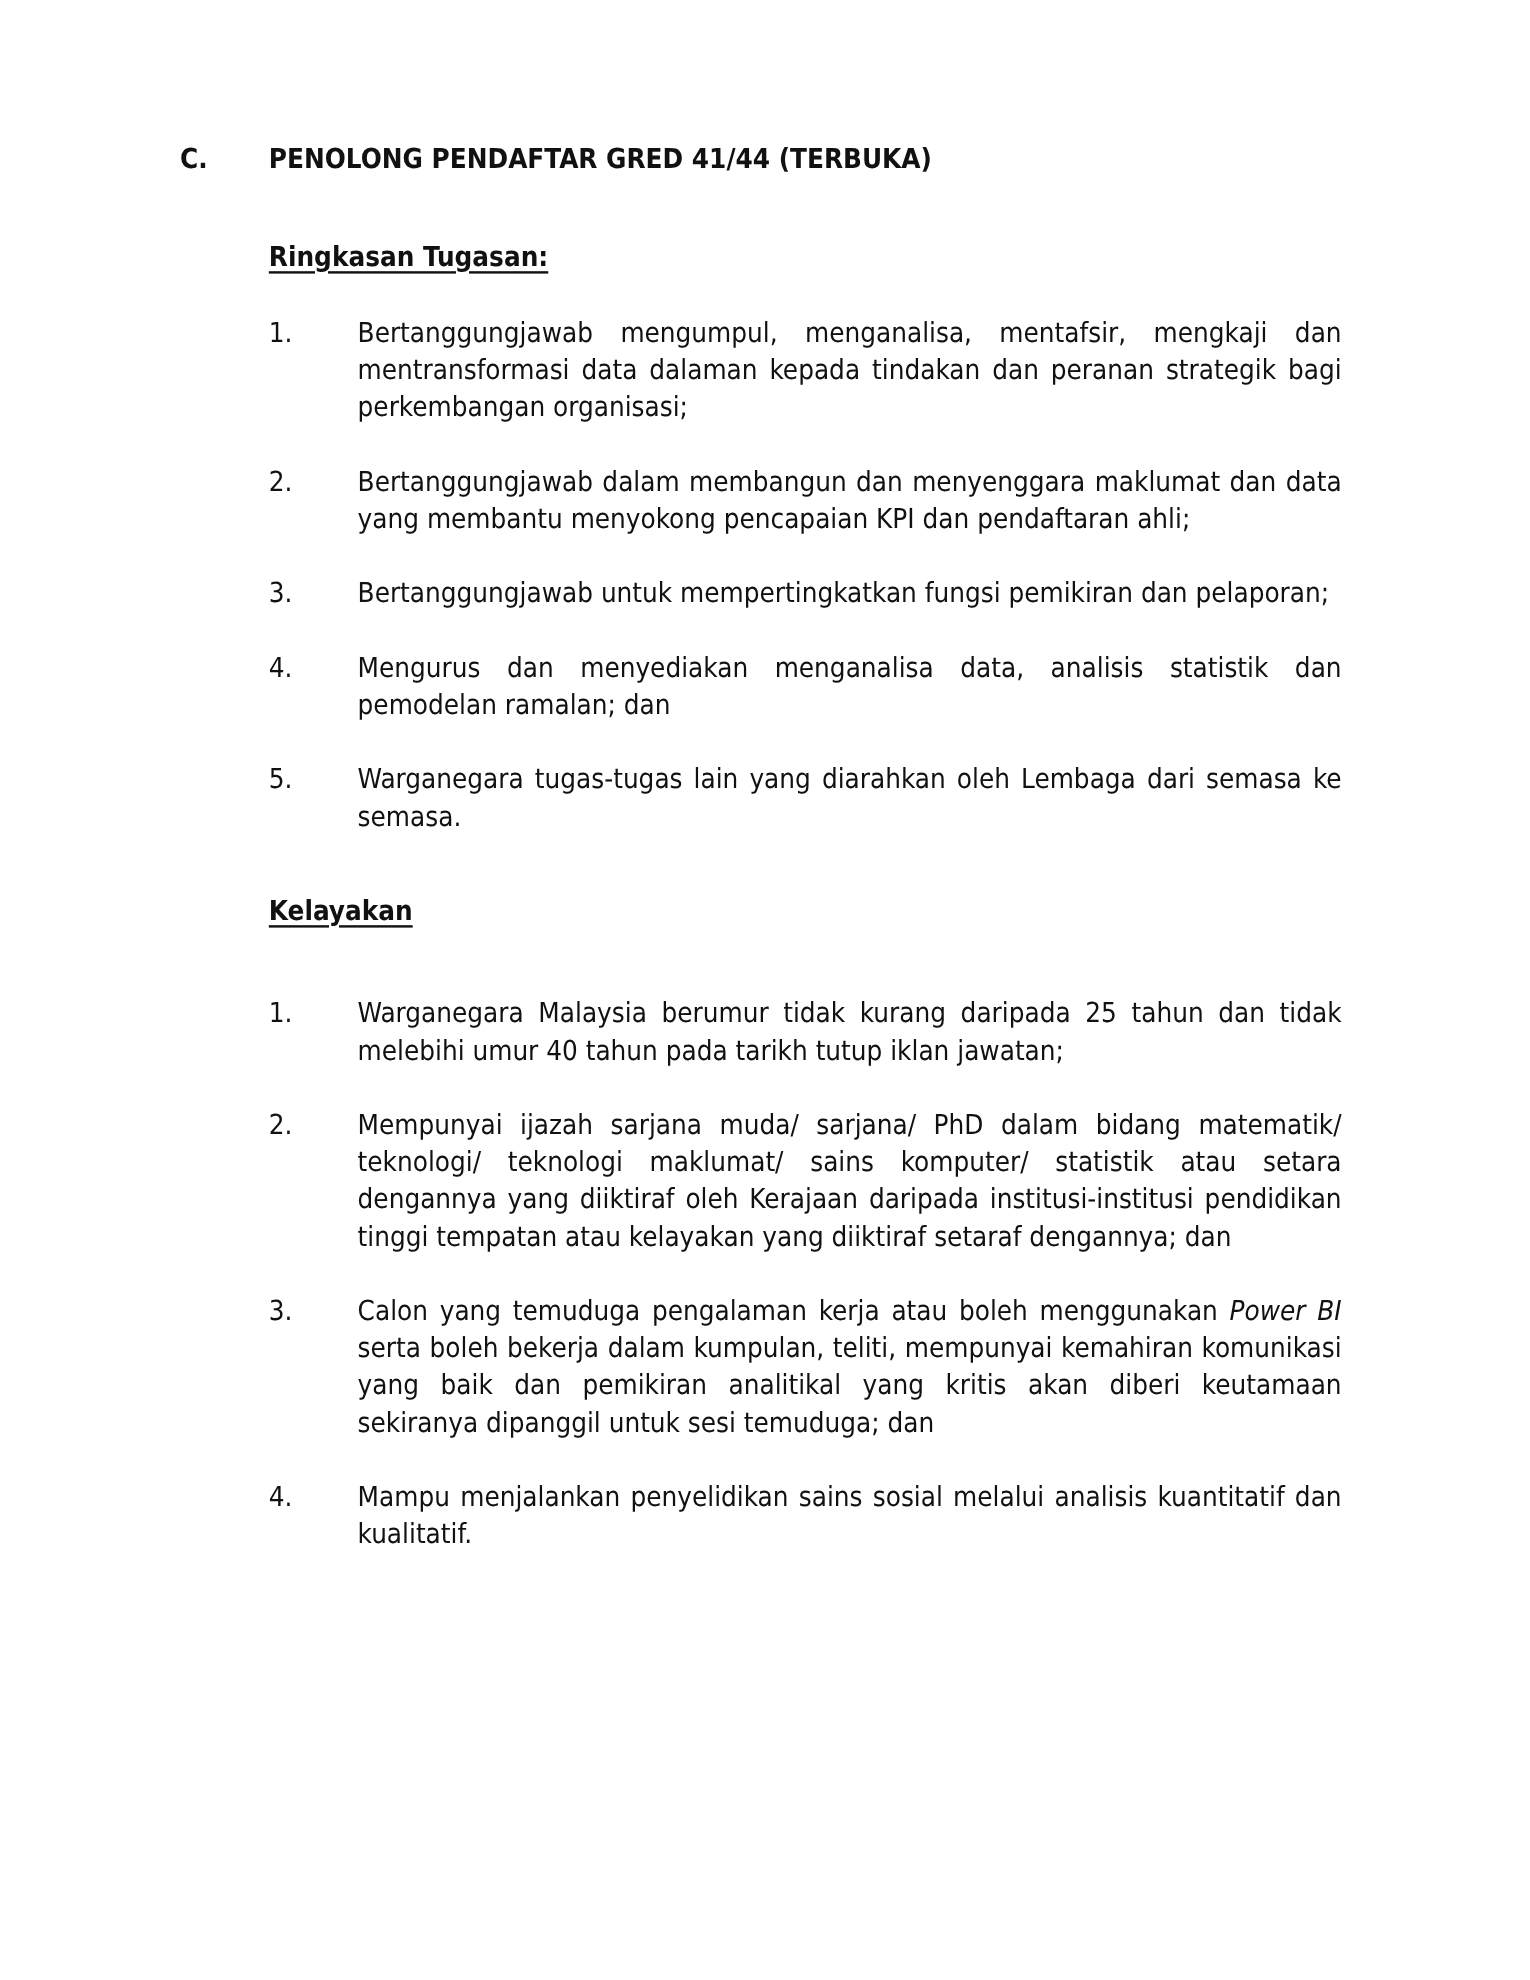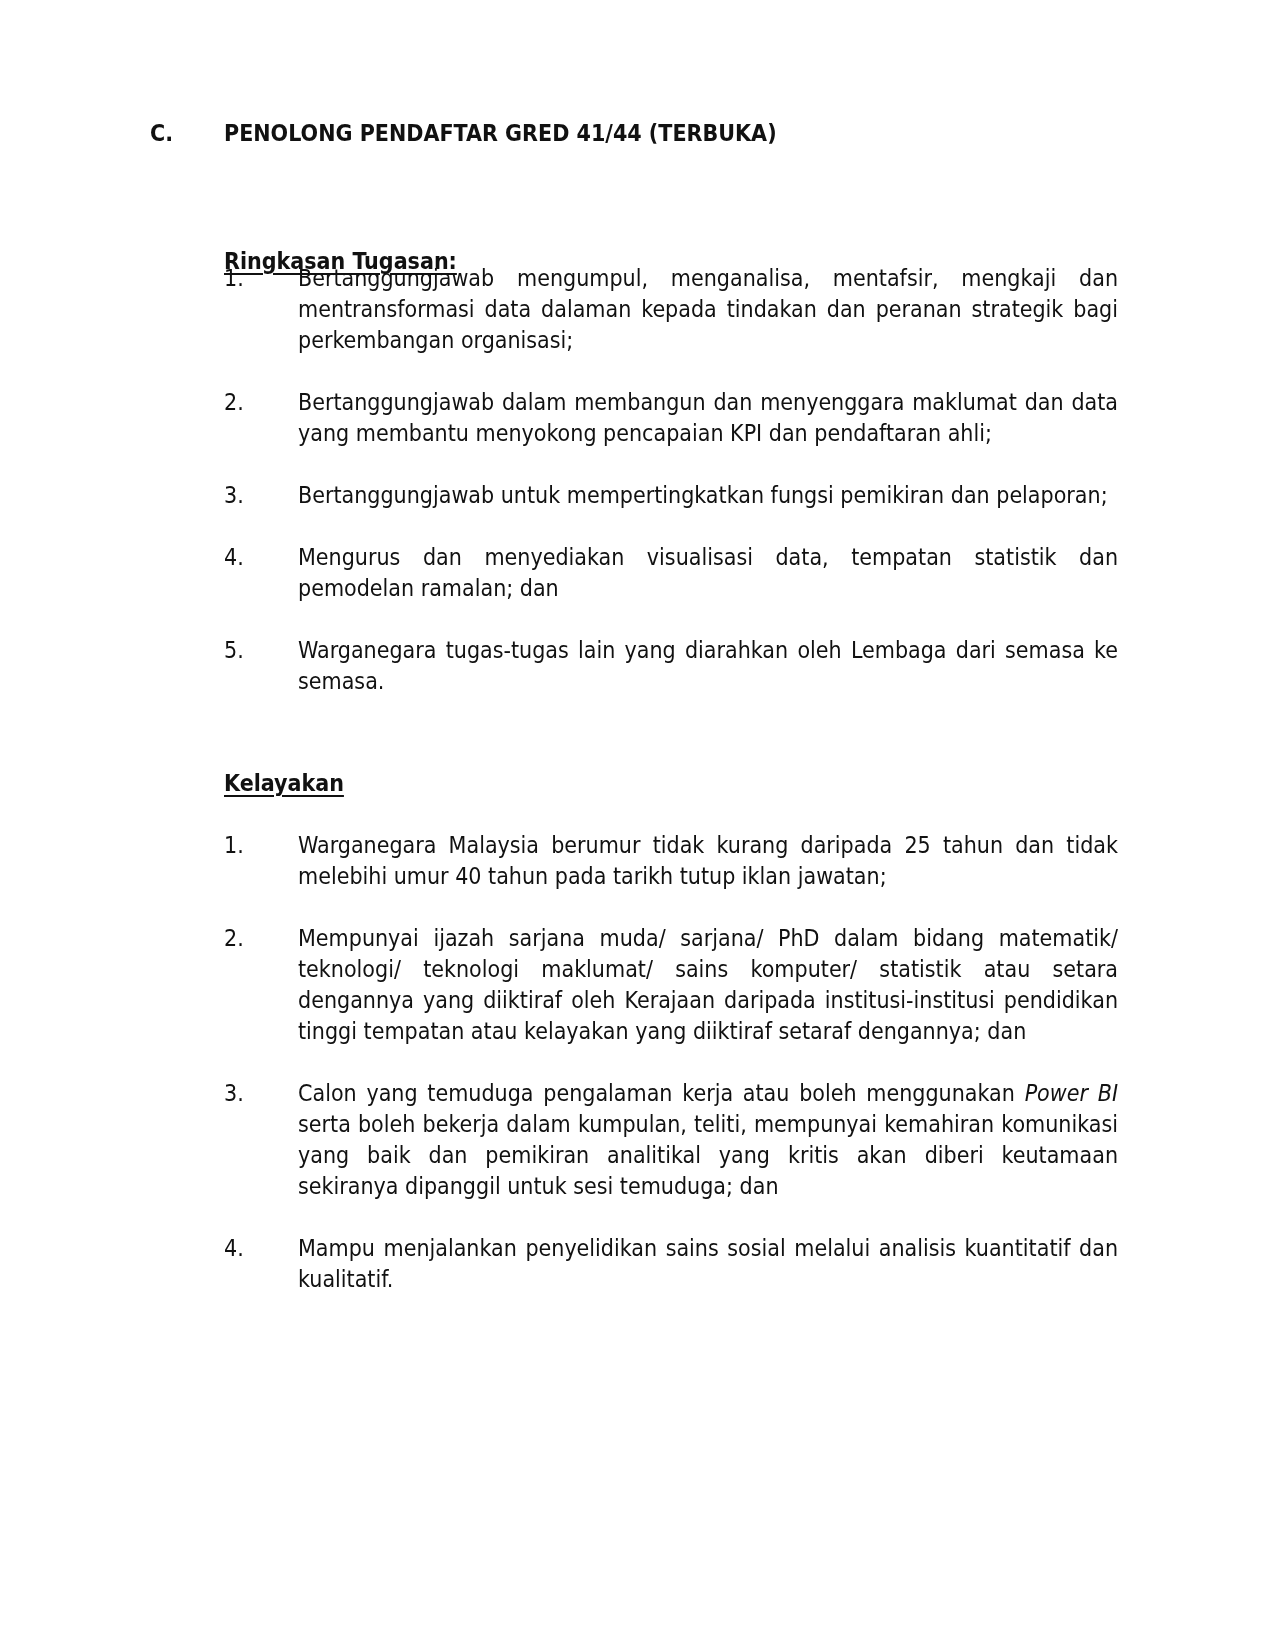--- a/index.html
+++ b/index.html
@@ -22,46 +22,46 @@
 
 <div class="page">
 
   <div class="hdr">
     <span class="letter">C.</span>
     <div class="lines">
       <div>PENOLONG PENDAFTAR GRED 41/44 (TERBUKA)</div>
     </div>
   </div>
 
-  <div class="section-title" style="top:202px;margin-top:46px;">Ringkasan Tugasan:</div>
+  <div class="section-title" style="top:202px;">Ringkasan Tugasan:</div>
 
   <div class="list" style="top:263px;">
     <div class="item">
       <span class="num">1.</span>
       <span class="txt last-left">Bertanggungjawab mengumpul, menganalisa, mentafsir, mengkaji dan mentransformasi data dalaman kepada tindakan dan peranan strategik bagi perkembangan organisasi;</span>
     </div>
     <div class="item">
       <span class="num">2.</span>
       <span class="txt last-left">Bertanggungjawab dalam membangun dan menyenggara maklumat dan data yang membantu menyokong pencapaian KPI dan pendaftaran ahli;</span>
     </div>
     <div class="item">
       <span class="num">3.</span>
       <span class="txt last-left">Bertanggungjawab untuk mempertingkatkan fungsi pemikiran dan pelaporan;</span>
     </div>
     <div class="item">
       <span class="num">4.</span>
-      <span class="txt last-left">Mengurus dan menyediakan visualisasi data, tempatan statistik dan pemodelan ramalan; dan</span>
+      <span class="txt last-left">Mengurus dan menyediakan menganalisa data, analisis statistik dan pemodelan ramalan; dan</span>
     </div>
     <div class="item">
       <span class="num">5.</span>
       <span class="txt last-left">Warganegara tugas-tugas lain yang diarahkan oleh Lembaga dari semasa ke semasa.</span>
     </div>
   </div>
 
-  <div class="section-title" style="top:770px;text-decoration:underline;">Kelayakan</div>
+  <div class="section-title" style="top:747px;text-decoration:underline;">Kelayakan</div>
 
   <div class="list" style="top:830px;">
     <div class="item">
       <span class="num">1.</span>
       <span class="txt last-left">Warganegara Malaysia berumur tidak kurang daripada 25 tahun dan tidak melebihi umur 40 tahun pada tarikh tutup iklan jawatan;</span>
     </div>
     <div class="item">
       <span class="num">2.</span>
       <span class="txt last-left">Mempunyai ijazah sarjana muda/ sarjana/ PhD dalam bidang matematik/ teknologi/ teknologi maklumat/ sains komputer/ statistik atau setara dengannya yang diiktiraf oleh Kerajaan daripada institusi-institusi pendidikan tinggi tempatan atau kelayakan yang diiktiraf setaraf dengannya; dan</span>
     </div>

